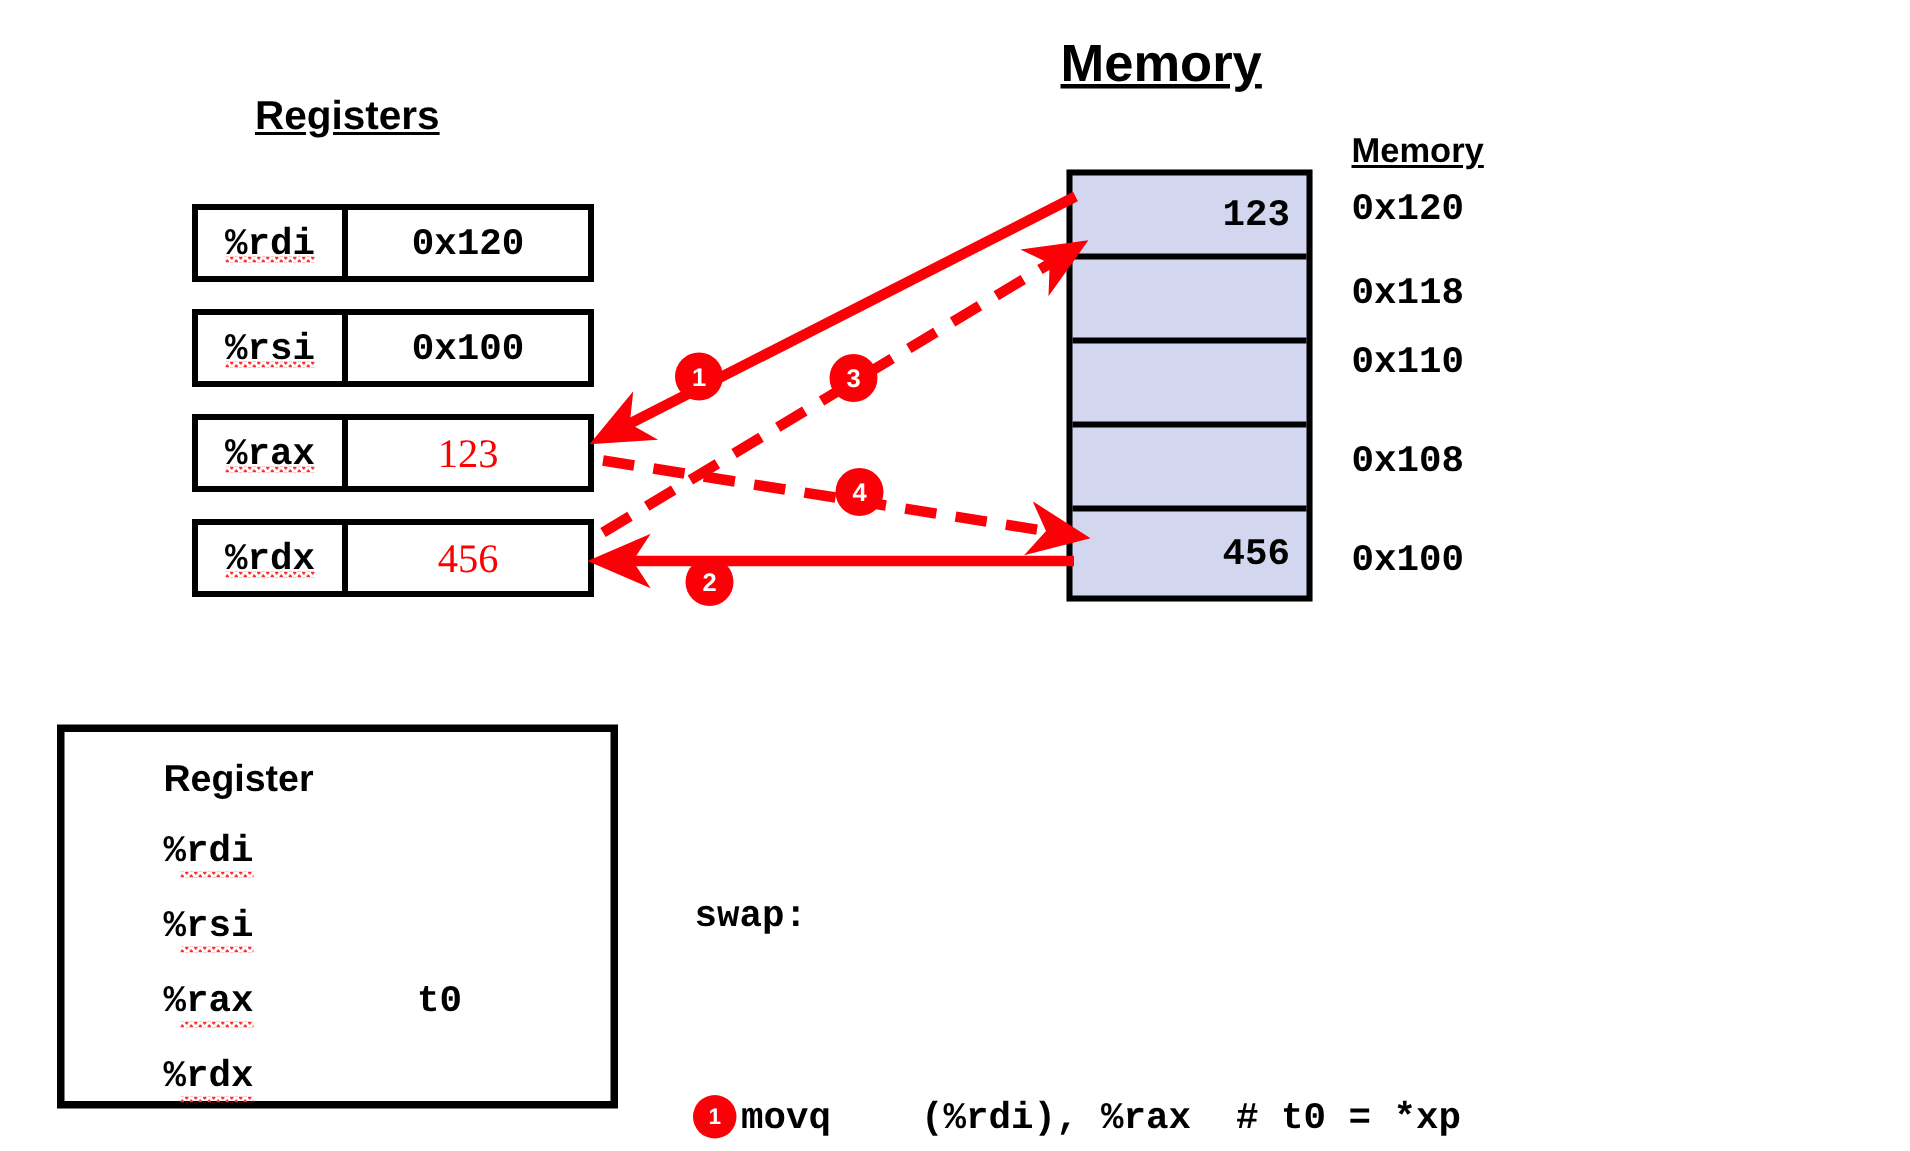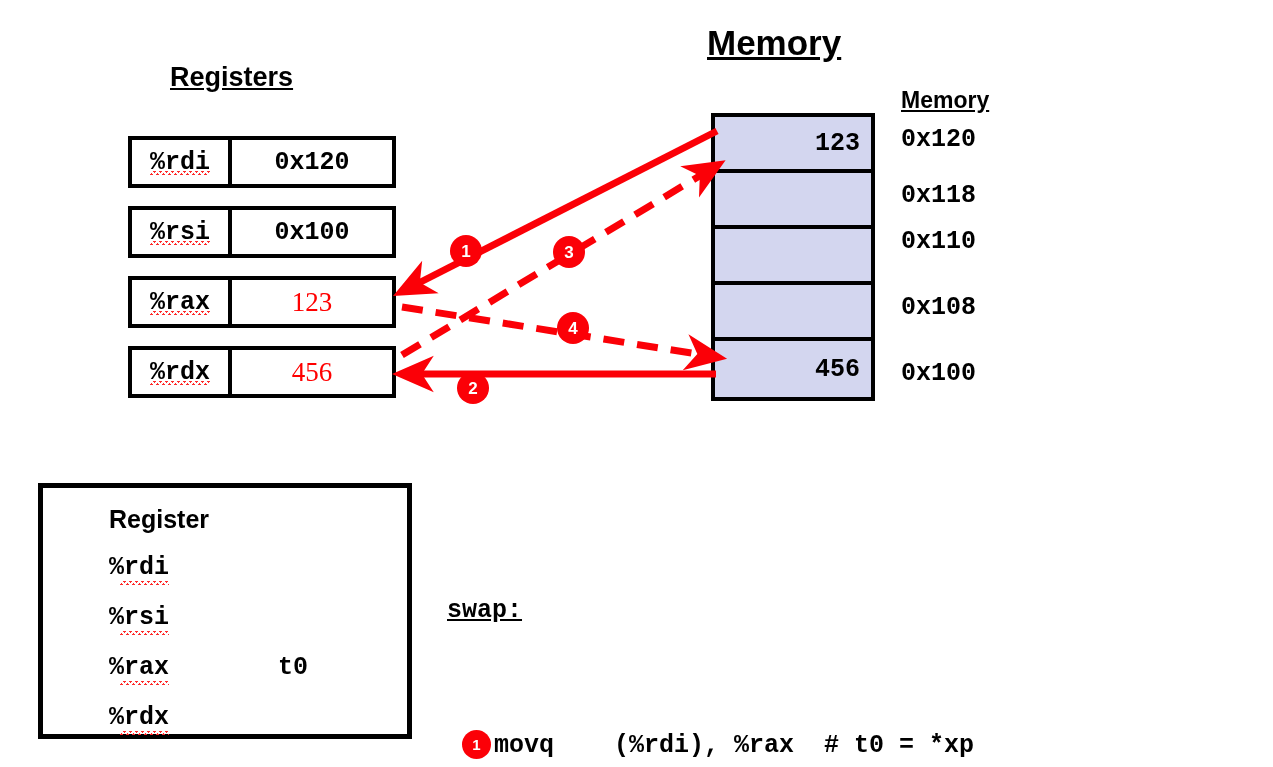--- a/index.html
+++ b/index.html
@@ -225,21 +225,21 @@
     background: #fb0007;
     color: #fff;
     font-family: "Liberation Sans", sans-serif;
     font-weight: bold;
     font-size: 15px;
     display: flex;
     align-items: center;
     justify-content: center;
   }
   .code-text { position: absolute; left: 47px; top: 0; white-space: pre; }
-  .code-text.label { left: 0px; text-decoration: underline; }
+  .code-text.label { left: 16px; }
 </style>
 </head>
 <body>
 
 <div class="abs section-title" id="registers-title">Registers</div>
 <div class="abs section-title" id="memory-title">Memory</div>
 <div class="abs section-title" id="address-title">Memory</div>
 
 <div class="reg-row" id="reg-0">
   <div class="reg-name">

